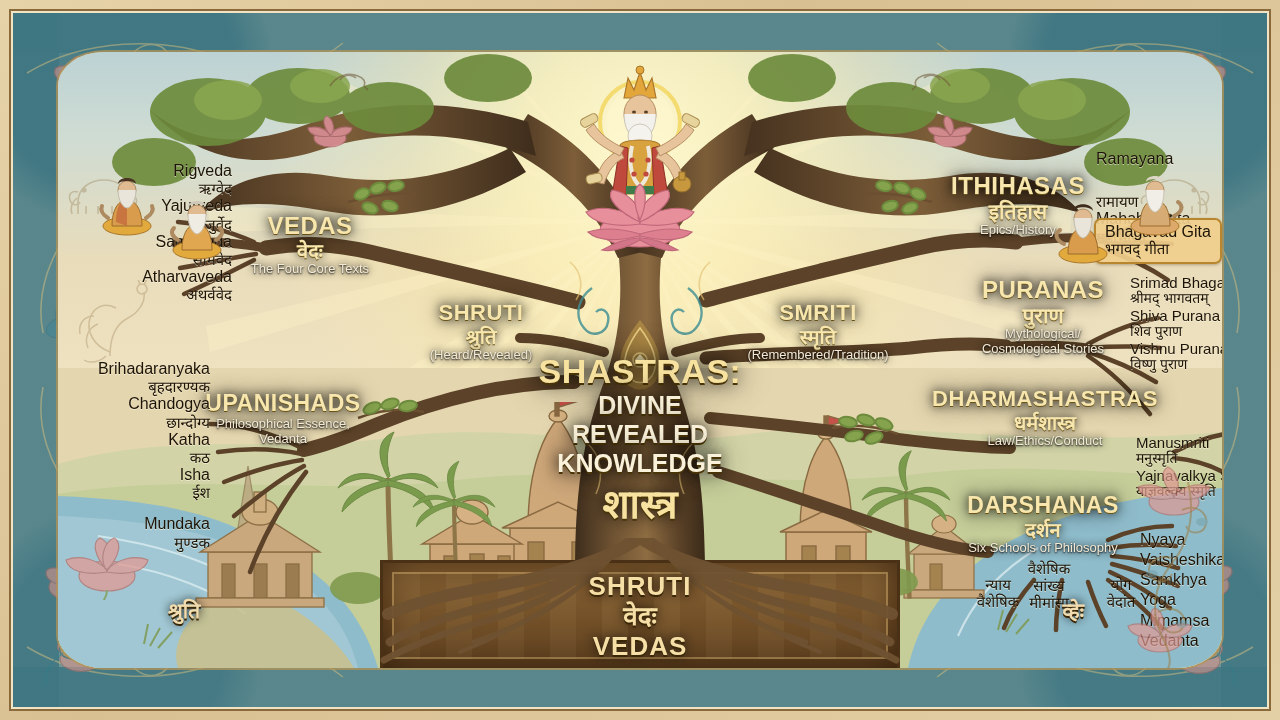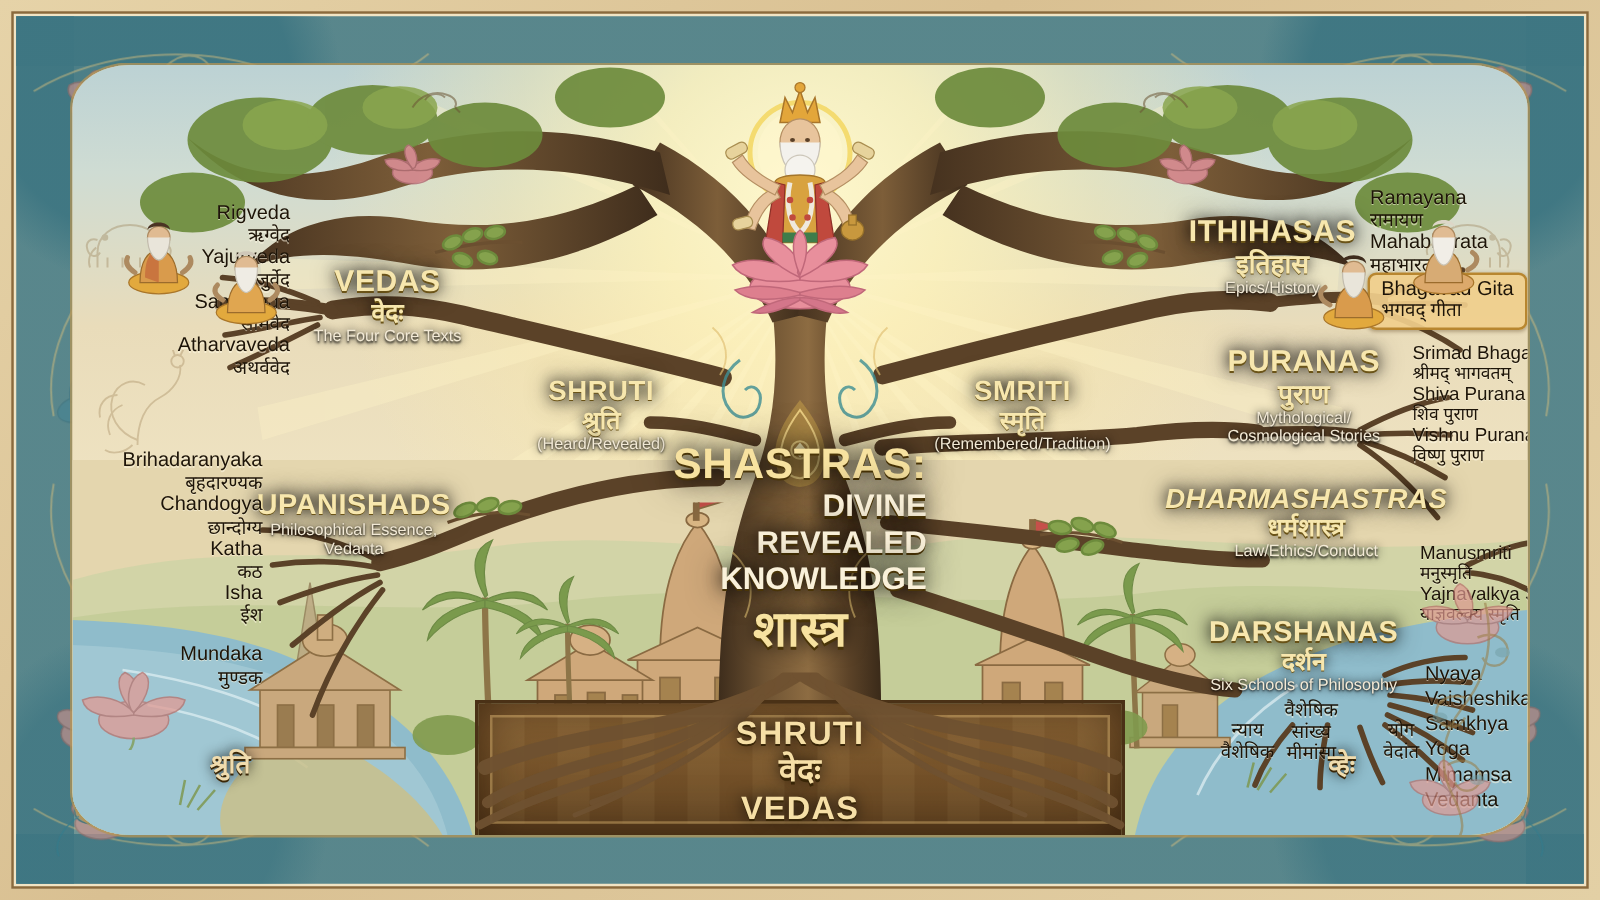--- a/index.html
+++ b/index.html
@@ -105,21 +105,20 @@
     position:absolute;left:50%;transform:translateX(-50%);
     text-align:center;z-index:40;
   }
   .center-title .t1{
     font-size:34px;font-weight:bold;letter-spacing:.5px;color:#f7e2a0;
     text-shadow:0 2px 0 #4a3508, 0 0 16px rgba(0,0,0,.95), 0 0 34px rgba(0,0,0,.8);
   }
   .center-title .t2{
     font-size:25px;font-weight:bold;line-height:1.16;color:#faf1da;
     text-shadow:0 2px 0 #4a3508, 0 0 14px rgba(0,0,0,.95), 0 0 28px rgba(0,0,0,.85);
-    text-align:right;
   }
   .center-title .t3{
     font-size:40px;font-weight:bold;color:#f7e2a0;line-height:1.1;margin-top:4px;
     text-shadow:0 2px 0 #4a3508, 0 0 16px rgba(0,0,0,.95);
   }
 
   
   .plinth{
     position:absolute;left:50%;transform:translateX(-50%);
     bottom:0;width:520px;height:108px;
@@ -785,21 +784,21 @@
     <div class="node" style="left:880px;top:224px;width:210px;">
       <div class="halo" style="width:244px;height:128px;"></div>
       <div class="en" style="font-size:24px;">PURANAS</div>
       <div class="hi" style="font-size:21px;">पुराण</div>
       <div class="sub" style="font-size:13px;white-space:pre-line;">Mythological/
 Cosmological Stories</div>
     </div>
 
     <div class="node" style="left:862px;top:334px;width:250px;">
       <div class="halo" style="width:278px;height:112px;"></div>
-      <div class="en" style="font-size:22px;font-style:italic;">DHARMASHASTRAS</div>
+      <div class="en" style="font-size:22px;">DHARMASHASTRAS</div>
       <div class="hi" style="font-size:20px;">धर्मशास्त्र</div>
       <div class="sub" style="font-size:13px;">Law/Ethics/Conduct</div>
     </div>
 
     <div class="node" style="left:860px;top:440px;width:250px;">
       <div class="halo" style="width:278px;height:112px;"></div>
       <div class="en" style="font-size:23px;">DARSHANAS</div>
       <div class="hi" style="font-size:20px;">दर्शन</div>
       <div class="sub" style="font-size:13px;">Six Schools of Philosophy</div>
     </div>
@@ -823,21 +822,21 @@
       <span class="en">Katha</span>
       <span class="hi" style="font-size:15px;">कठ</span>
       <span class="en">Isha</span>
       <span class="hi" style="font-size:15px;">ईश</span>
       <span class="en" style="margin-top:14px;">Mundaka</span>
       <span class="hi" style="font-size:15px;">मुण्डक</span>
     </div>
 
     <div class="leaf" style="left:1038px;top:98px;width:180px;text-align:left;font-size:16px;">
       <span class="en">Ramayana</span>
-      <span class="hi" style="font-size:15px;">रामायण</span>
+      <span class="hi" style="font-size:15px;margin-top:25px;">रामायण</span>
       <span class="en">Mahabharata</span>
       <span class="hi" style="font-size:15px;">महाभारत</span>
     </div>
     <div class="highlight-box" style="left:1036px;top:166px;font-size:16px;text-align:left;">
       <span style="display:block;">Bhagavad Gita</span>
       <span style="display:block;font-size:15px;">भगवद् गीता</span>
     </div>
 
     <div class="leaf" style="left:1072px;top:222px;width:200px;text-align:left;font-size:15px;">
       <span class="en">Srimad Bhagavatam</span>

